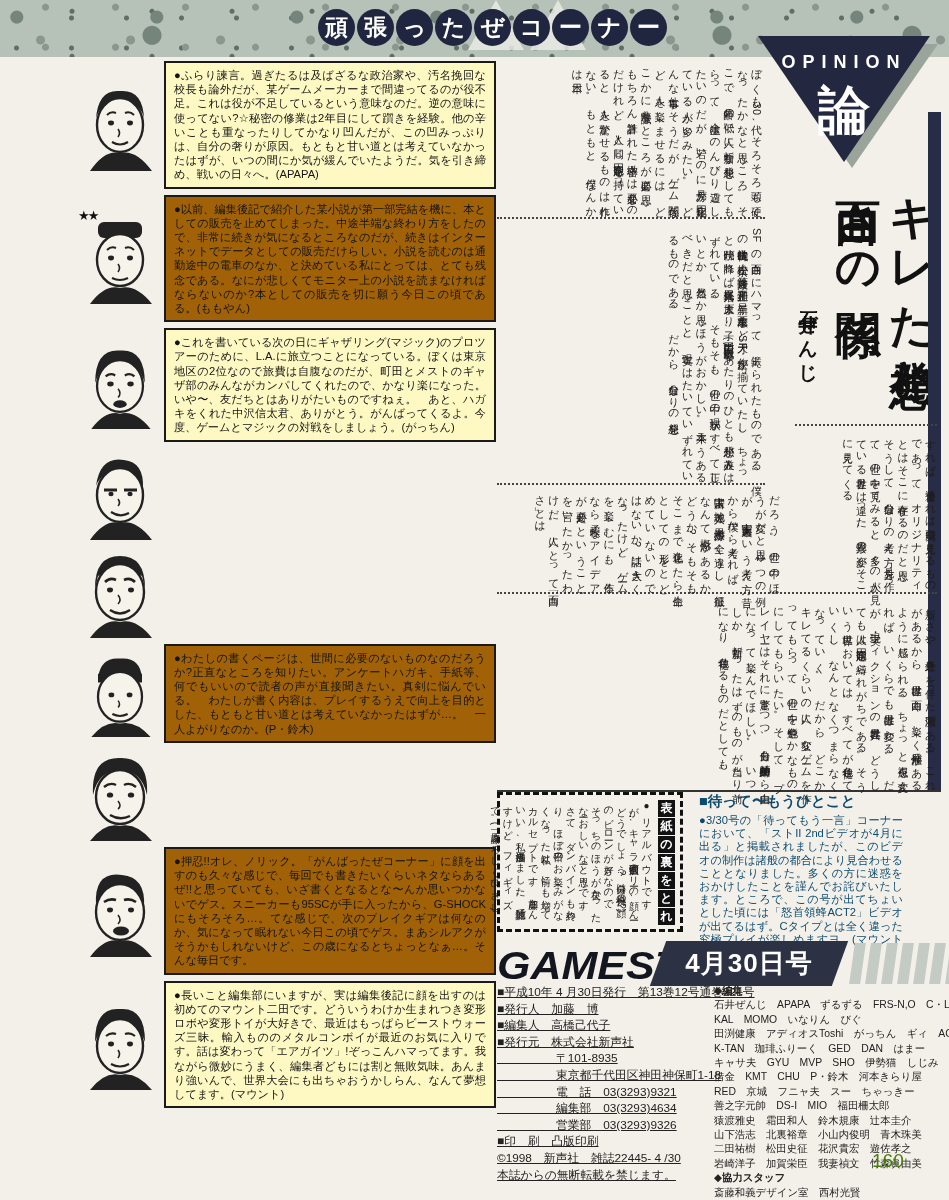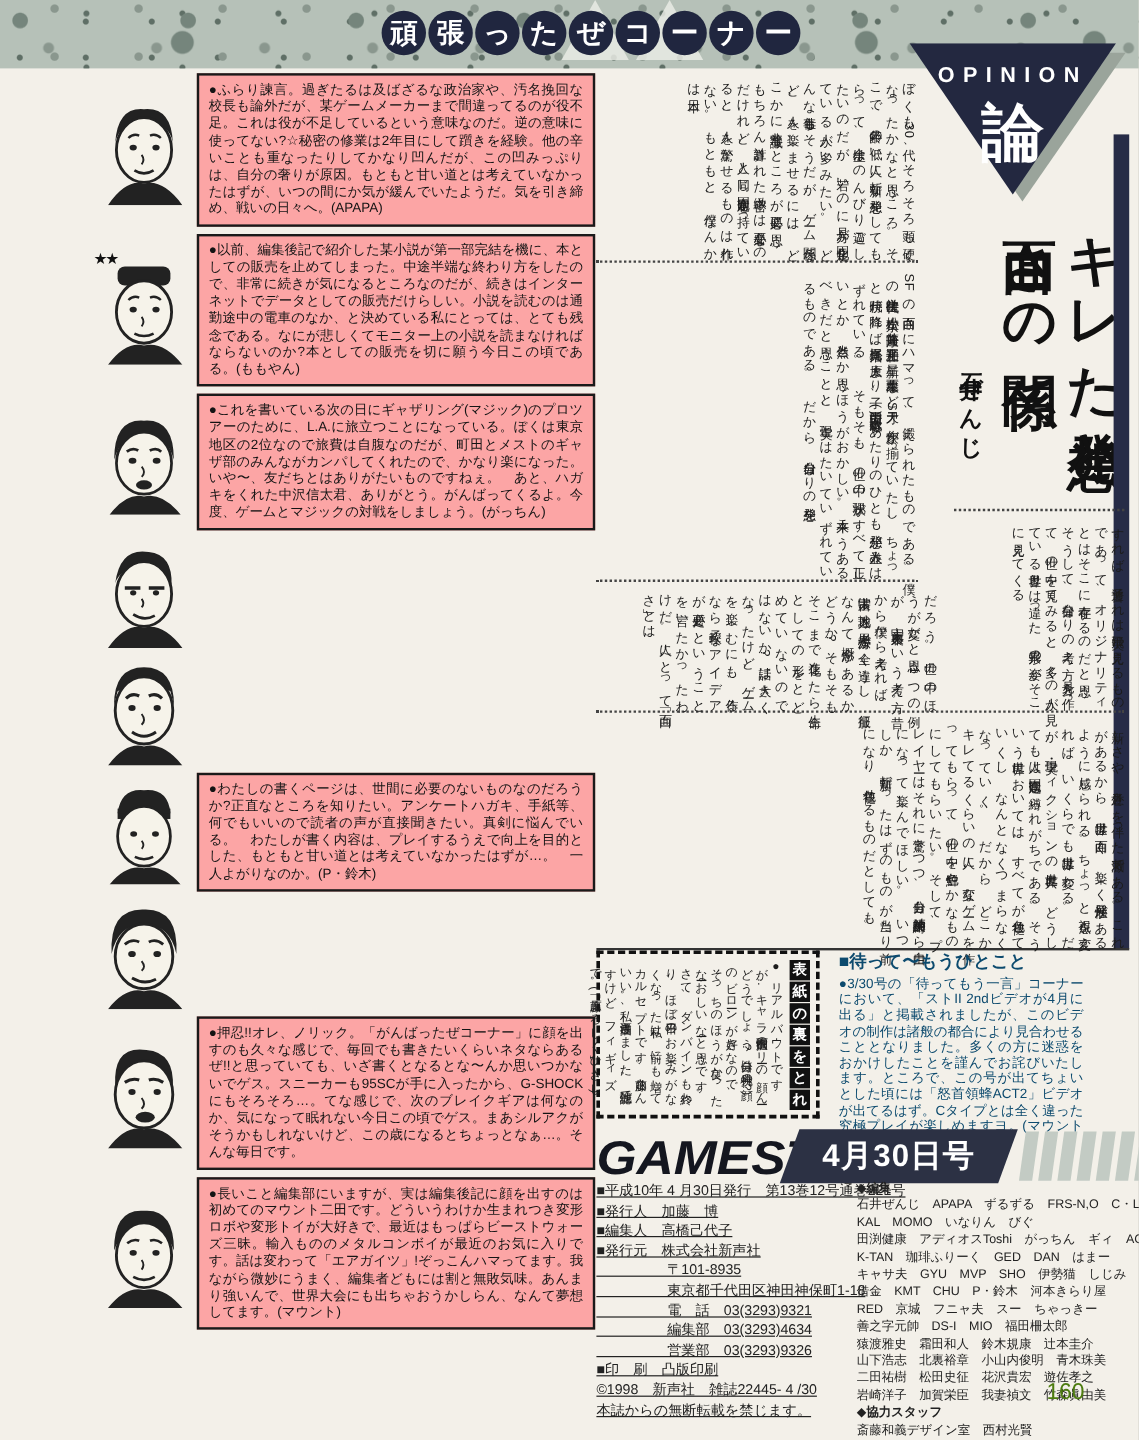--- a/index.html
+++ b/index.html
@@ -21,23 +21,23 @@
   .banner-char{width:37px;height:37px;border-radius:50%;background:#20263f;color:#fff;
     font-weight:bold;font-size:23px;line-height:37px;text-align:center;margin-right:2px;}
   .banner-tri{position:absolute;top:0;width:0;height:0;border-left:28px solid transparent;
     border-right:28px solid transparent;border-bottom:50px solid #e9ebe4;opacity:.85;}
 
   
   .letters{position:absolute;left:76px;top:61px;width:420px;}
   .letter-row{display:flex;align-items:center;margin-bottom:6px;}
   .portrait{flex:0 0 88px;display:flex;justify-content:center;align-items:center;position:relative;}
   .stars{position:absolute;left:2px;top:-4px;font-size:13px;color:#111;letter-spacing:-2px;}
-  .letter-box{flex:1;border:2px solid #1a1a1a;background:#fca5a5;padding:5px 8px;
+  .letter-box{flex:1;border:2px solid #1a1a1a;background:#a16207;padding:5px 8px;
     font-size:11.2px;line-height:14.2px;text-align:justify;color:#141414;}
-  .letter-box.shaded{background:#fca5a5;}
+  .letter-box.shaded{background:#fef9c3;}
 
   
   .v{writing-mode:vertical-rl;text-orientation:mixed;color:#1c1c1c;}
   .article-bar{position:absolute;left:928px;top:112px;width:13px;height:679px;background:#272c47;}
   .article-bottom-rule{position:absolute;left:497px;top:790px;width:444px;height:2px;background:#333;}
   .dotted{position:absolute;border-top:2px dotted #444;height:0;}
   .band{position:absolute;font-size:10.8px;line-height:13.8px;letter-spacing:.4px;text-align:justify;}
   .opinion-svg{position:absolute;left:750px;top:36px;}
   .article-title{position:absolute;left:831px;top:166px;height:300px;font-size:45px;font-weight:900;
     line-height:1.2;letter-spacing:2px;color:#111;}

